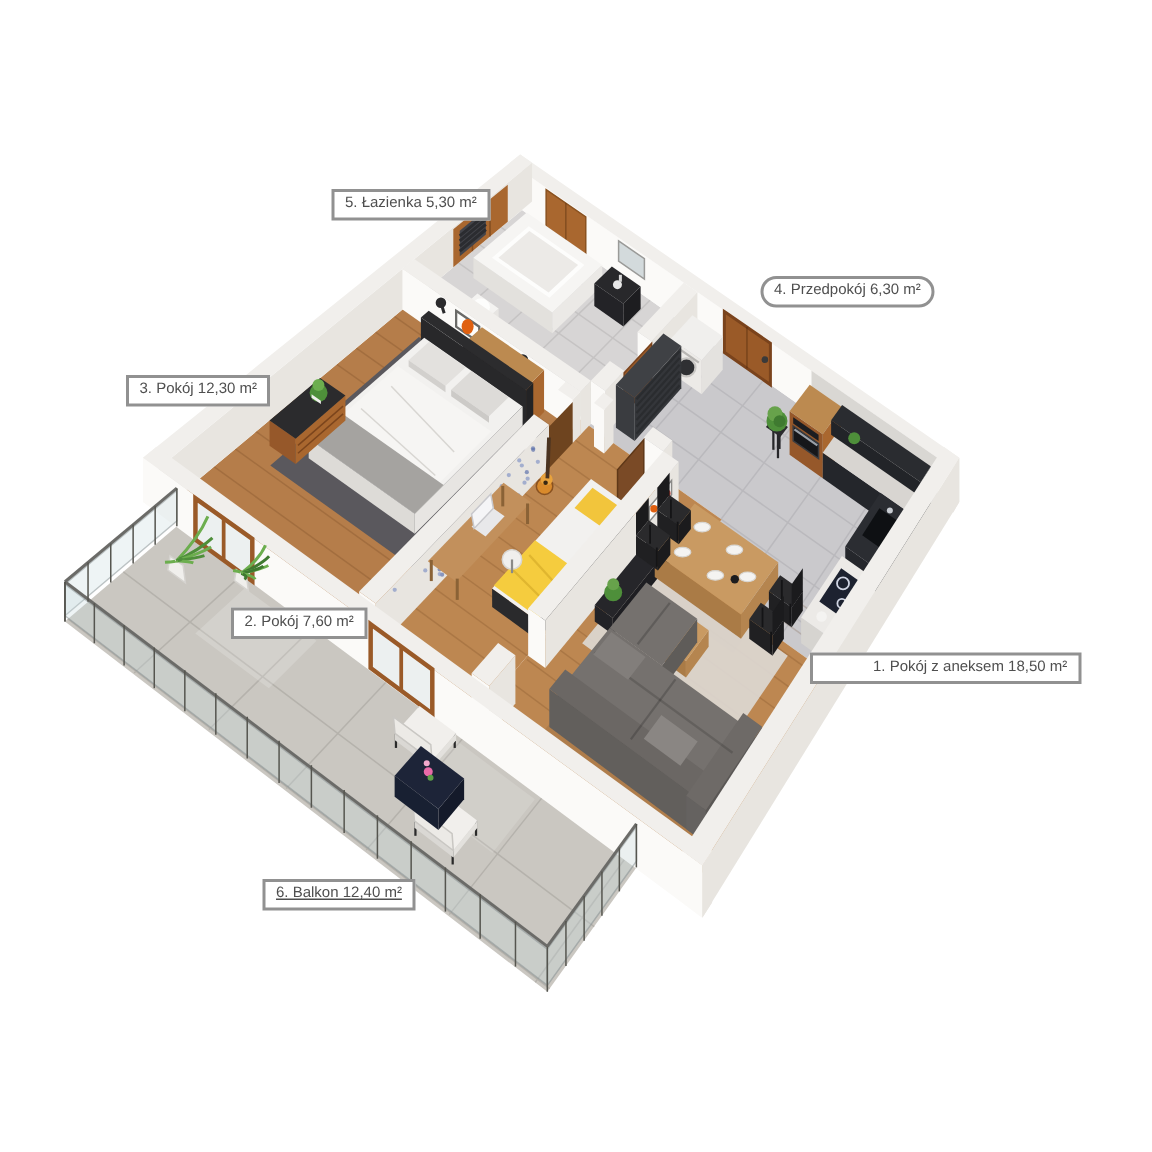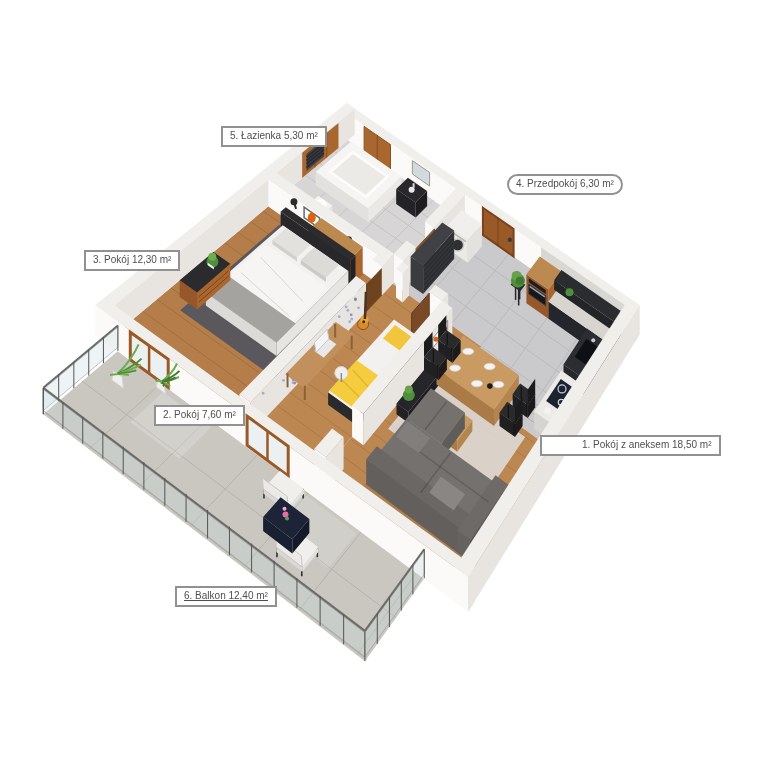--- a/index.html
+++ b/index.html
@@ -5,21 +5,21 @@
   html,body{margin:0;padding:0;background:#ffffff;}
   #stage{position:relative;width:768px;height:768px;background:#ffffff;overflow:hidden;
          font-family:"Liberation Sans",sans-serif;}
   #scene{position:absolute;left:0;top:0;}
   .room-label{position:absolute;background:#ffffff;border:2px solid #919191;
       color:#4f4f4f;font-size:10px;line-height:1.2;padding:2px 7px 3px;
       white-space:nowrap;z-index:5;}
   .lbl-1{left:540px;top:435px;padding-left:40px;}
   .lbl-2{left:154px;top:405px;}
   .lbl-3{left:84px;top:250px;}
-  .lbl-4{left:507px;top:174px;border-radius:11px;}
+  .lbl-4{left:507px;top:184px;border-radius:11px;}
   .lbl-5{left:221px;top:126px;}
   .lbl-6{left:175px;top:586px;text-decoration:underline;}
 </style>
 </head>
 <body>
 
 <div id="stage">
   <div id="scene-wrap">
     <svg id="scene" width="768" height="768" viewBox="0 0 768 768">
         <g>

